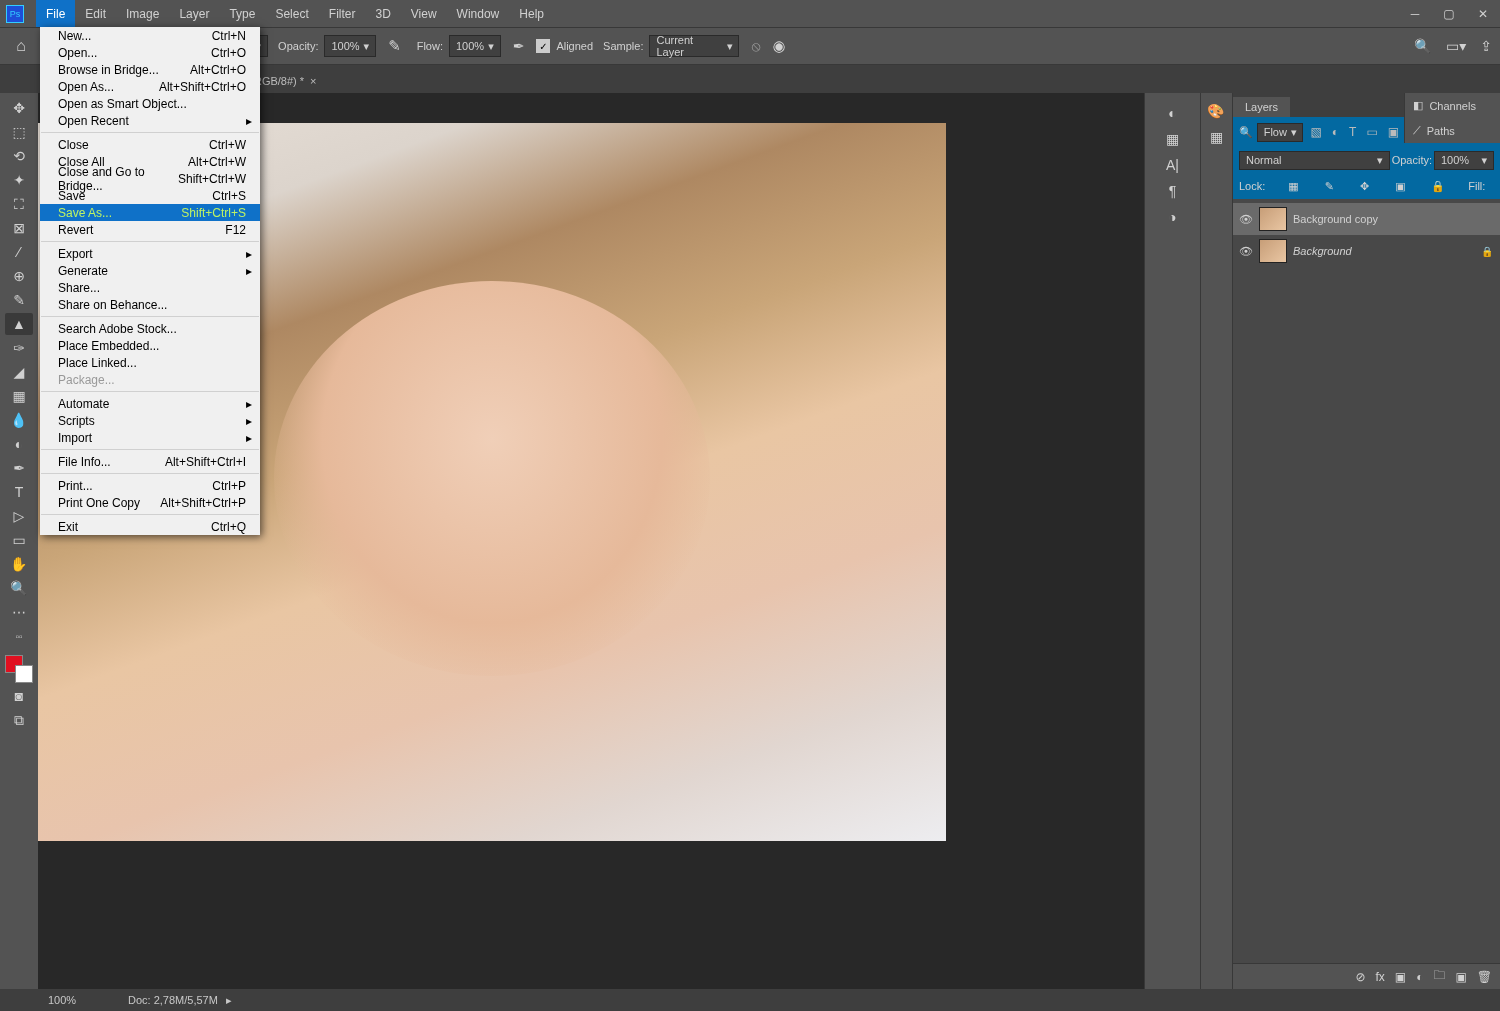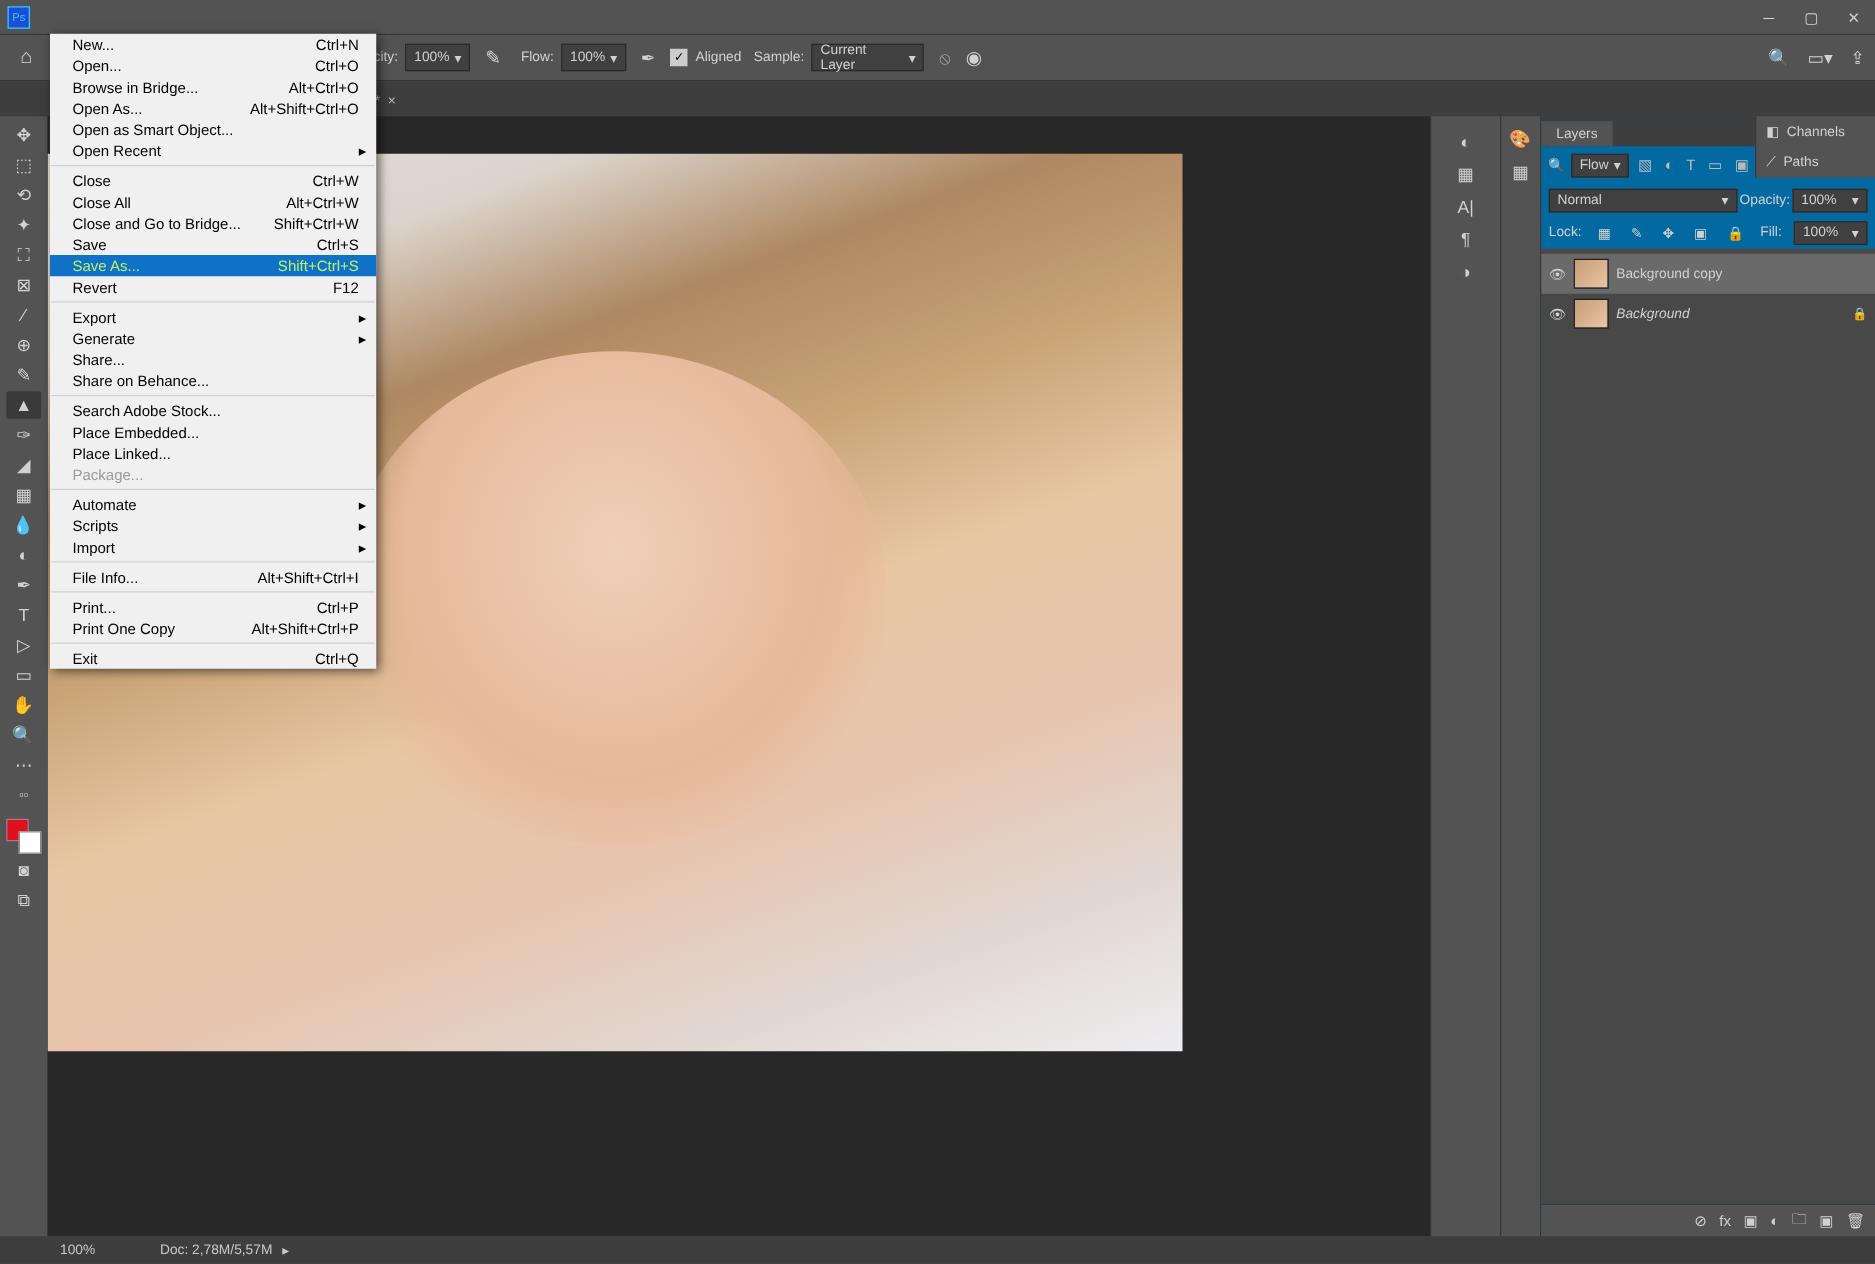--- a/index.html
+++ b/index.html
@@ -3,21 +3,21 @@
 <meta charset="utf-8">
 <style>
 *{margin:0;padding:0;box-sizing:border-box;font-family:"Segoe UI",Tahoma,sans-serif;user-select:none}
 html,body{width:1500px;height:1011px;background:#535353;color:#d1d1d1;overflow:hidden}
 .menubar{height:27px;background:#535353;display:flex;align-items:center;padding-left:6px;font-size:12px}
 .ps-logo{width:18px;height:18px;background:#1d4ed8;color:#3cf;display:flex;align-items:center;justify-content:center;font-size:9px;font-weight:normal;margin-right:12px;border:1px solid #3cf}
 .menubar .mi{padding:0 10px;height:27px;display:flex;align-items:center;cursor:default}
 .menubar .mi.open{background:#0f71c8;color:#fff}
 .win-ctrls{margin-left:auto;display:flex;height:27px}
 .win-ctrls span{width:34px;display:flex;align-items:center;justify-content:center;font-size:12px}
-.dropdown{position:absolute;top:27px;left:40px;width:261px;background:#f0f0f0;color:#000;font-size:12px;box-shadow:2px 2px 8px rgba(0,0,0,0.6);z-index:1000}
+.dropdown{position:absolute;top:27px;left:40px;width:220px;background:#f0f0f0;color:#000;font-size:12px;box-shadow:2px 2px 8px rgba(0,0,0,0.6);z-index:1000}
 .dropdown .di{display:flex;justify-content:space-between;padding:2px 14px 2px 18px;height:17px;align-items:center;position:relative}
 .dropdown .di.highlight{background:#0f71c8;color:#bef264}
 .dropdown .di.disabled{color:#999}
 .dropdown .sep{height:1px;background:#d0d0d0;margin:3px 1px}
 .dropdown .di .arrow{position:absolute;right:8px}
 .optbar{height:38px;background:#535353;border-top:1px solid #383838;border-bottom:1px solid #383838;display:flex;align-items:center;padding:0 8px;font-size:11px;gap:6px}
 .home-icon{width:26px;height:26px;display:flex;align-items:center;justify-content:center;font-size:16px}
 .optbar .lbl{margin-left:4px}
 .optbar .sel{background:#404040;border:1px solid #2a2a2a;padding:2px 6px;height:22px;display:flex;align-items:center;gap:4px}
 .optbar .chk{width:14px;height:14px;background:#ccc;display:inline-flex;align-items:center;justify-content:center;color:#000;font-size:10px}
@@ -39,39 +39,52 @@
 .right-dock2{position:absolute;right:268px;top:0;bottom:0;width:32px;background:#535353;border-left:1px solid #383838;display:flex;flex-direction:column;align-items:center;padding-top:10px;gap:10px;font-size:14px}
 .layers{position:absolute;right:0;top:0;bottom:0;width:268px;background:#0369a1;border-left:1px solid #383838;display:flex;flex-direction:column}
 .panel-tabs{display:flex;background:#3e3e3e;height:24px;font-size:11px;align-items:flex-end;justify-content:space-between;padding-right:4px}
 .panel-tabs .t{padding:4px 12px;background:#535353}
 .panel-tabs .ham{padding:4px 6px}
 .filterbar{display:flex;align-items:center;height:30px;padding:0 6px;gap:4px;font-size:11px}
 .filterbar .kind{background:#404040;border:1px solid #2a2a2a;padding:2px 6px;flex:0 0 auto;display:flex;gap:4px;align-items:center}
 .filterbar .ficon{font-size:12px;color:#bbb;padding:0 3px}
 .blendrow{display:flex;align-items:center;padding:0 6px;height:26px;font-size:11px;gap:2px}
 .blendrow .sel{background:#404040;border:1px solid #2a2a2a;padding:2px 6px;flex:1;display:flex;justify-content:space-between}
-.lockrow{display:flex;align-items:center;padding:0 6px;height:26px;font-size:11px;gap:10px}
+.lockrow{display:flex;align-items:center;padding:0 6px;height:26px;font-size:11px;gap:20px}
 .lockrow .licon{font-size:11px;padding:0 3px}
 .layerlist{flex:1;background:#484848;overflow:auto;padding-top:4px}
 .layer{display:flex;align-items:center;height:32px;padding:0 6px;gap:6px;font-size:11px}
 .layer.sel{background:#6a6a6a}
 .layer .eye{width:14px;text-align:center}
 .layer .thumb{width:28px;height:24px;background:linear-gradient(135deg,#c79e78,#e9c6a3);border:1px solid #222}
 .layer .nm.ital{font-style:italic}
 .layer .lockic{margin-left:auto;font-size:10px}
 .layer-footer{height:26px;background:#535353;border-top:1px solid #383838;display:flex;align-items:center;justify-content:flex-end;gap:10px;padding:0 8px;font-size:12px}
 .statusbar{position:absolute;bottom:0;left:0;right:0;height:22px;background:#3e3e3e;display:flex;align-items:center;font-size:11px;padding-left:48px;color:#c8c8c8}
 .statusbar .zoom{width:60px}
 .statusbar .doc{margin-left:20px}
 </style>
 </head>
 <body>
 
 <div class="menubar">
   <div class="ps-logo">Ps</div>
+  <div id="menubar-items" style="display: flex;">
+      <div class="mi open">File</div>
+      <div class="mi">Edit</div>
+      <div class="mi">Image</div>
+      <div class="mi">Layer</div>
+      <div class="mi">Type</div>
+      <div class="mi">Select</div>
+      <div class="mi">Filter</div>
+      <div class="mi">3D</div>
+      <div class="mi">View</div>
+      <div class="mi">Window</div>
+      <div class="mi">Help</div>
+    </div>
   <div class="win-ctrls">
     <span>─</span>
     <span>▢</span>
     <span>✕</span>
   </div>
 </div>
 
 <div class="dropdown" id="file-dropdown">
     <div class="di">
       <span>New...</span>

